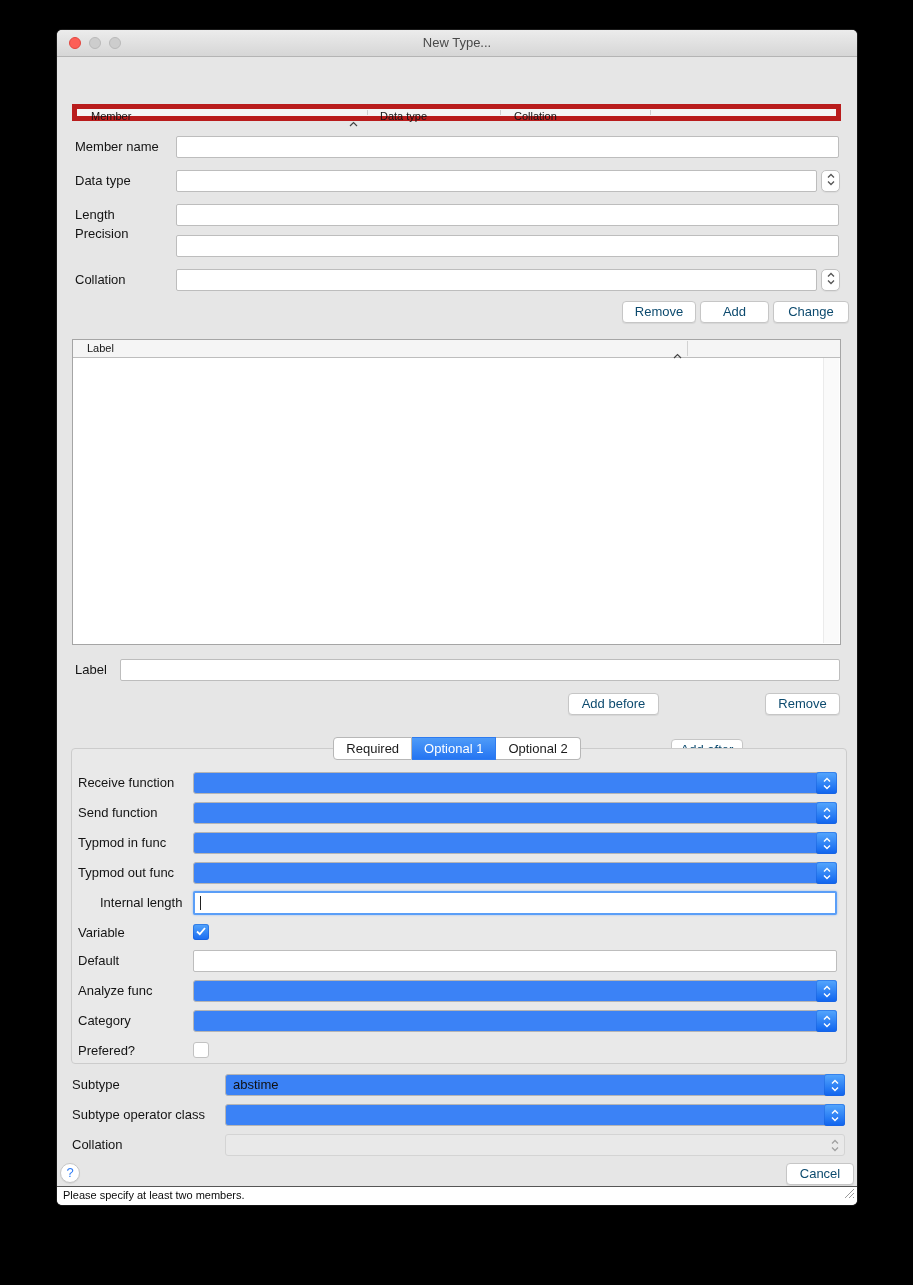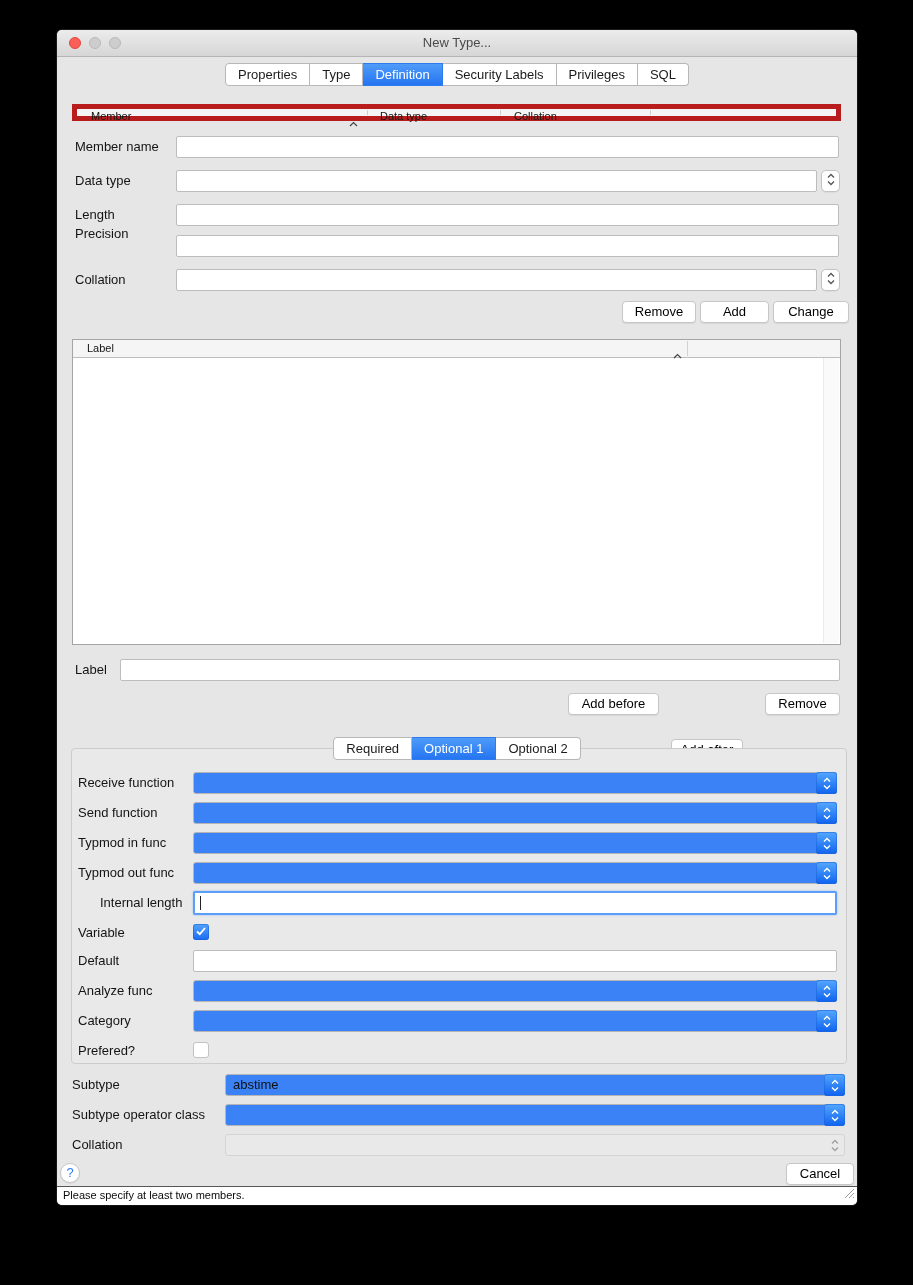--- a/index.html
+++ b/index.html
@@ -60,21 +60,21 @@
     box-shadow:inset 0 0 0 1px rgba(30,100,220,.55); }
   .combo.disabled { background:#e9e9e9; border-color:#d4d4d4; }
   .combo.disabled .stp { background:none; box-shadow:none; }
 
   .chk { position:absolute; width:16px; height:16px; border-radius:3px; box-sizing:border-box; }
   .chk.on { background:linear-gradient(#54a5fc,#1a6bf1); box-shadow:inset 0 0 0 1px rgba(20,90,210,.5); }
   .chk.off { background:#fff; border:1px solid #c2c2c2; }
   .chk svg { display:block; margin:3px auto 0; }
 
   .btn { position:absolute; height:22px; background:#fff; border:1px solid #c6c6c6;
-    border-radius:4px; box-sizing:border-box; font-size:13px; color:#000000;
+    border-radius:4px; box-sizing:border-box; font-size:13px; color:#0c4a6e;
     text-align:center; line-height:20px; box-shadow:0 1px 1px rgba(0,0,0,.07); }
   .btn.disabled { background:#e9e9e9; border-color:#dadada; color:#b2b2b2; box-shadow:none; }
 
   .group { position:absolute; background:#e9e9e9; border:1px solid #cccccc; border-radius:4px; }
 
   .listbox { position:absolute; background:#fff; border:1px solid #a5a5a5; box-sizing:border-box; }
   .listbox .lhdr { position:absolute; left:0; right:0; top:0; height:17px; background:#f5f5f5;
     border-bottom:1px solid #bdbdbd; }
   .listbox .lhdr .cell { position:absolute; font-size:11px; color:#141414; line-height:16px; }
   .listbox .lhdr .div { position:absolute; top:1px; bottom:1px; width:1px; background:#d2d2d2; }
@@ -96,28 +96,20 @@
 <div class="canvas">
   <div class="window">
 
     <div class="titlebar">
       <div class="traffic t-red"></div>
       <div class="traffic t-gray t-g1"></div>
       <div class="traffic t-gray t-g2"></div>
       <div class="title">New Type...</div>
     </div>
 
-    <div class="seg-bar" style="top:33px;">
-      <div class="seg">Properties</div>
-      <div class="seg">Type</div>
-      <div class="seg sel">Definition</div>
-      <div class="seg">Security Labels</div>
-      <div class="seg">Privileges</div>
-      <div class="seg">SQL</div>
-    </div>
 
     <div class="colhdr" style="left:15px; top:74px; width:769px; height:17px;">
       <div class="cell" style="left:14px;">Member</div>
       <span style="position:absolute; left:272px; top:4px;">
         <svg width="9" height="6" viewBox="0 0 9 6">
             <path d="M1 5 L4.5 1.5 L8 5" stroke="#444" stroke-width="1.2" fill="none"></path>
           </svg>
       </span>
       <div class="div" style="left:290px;"></div>
       <div class="cell" style="left:303px;">Data type</div>

